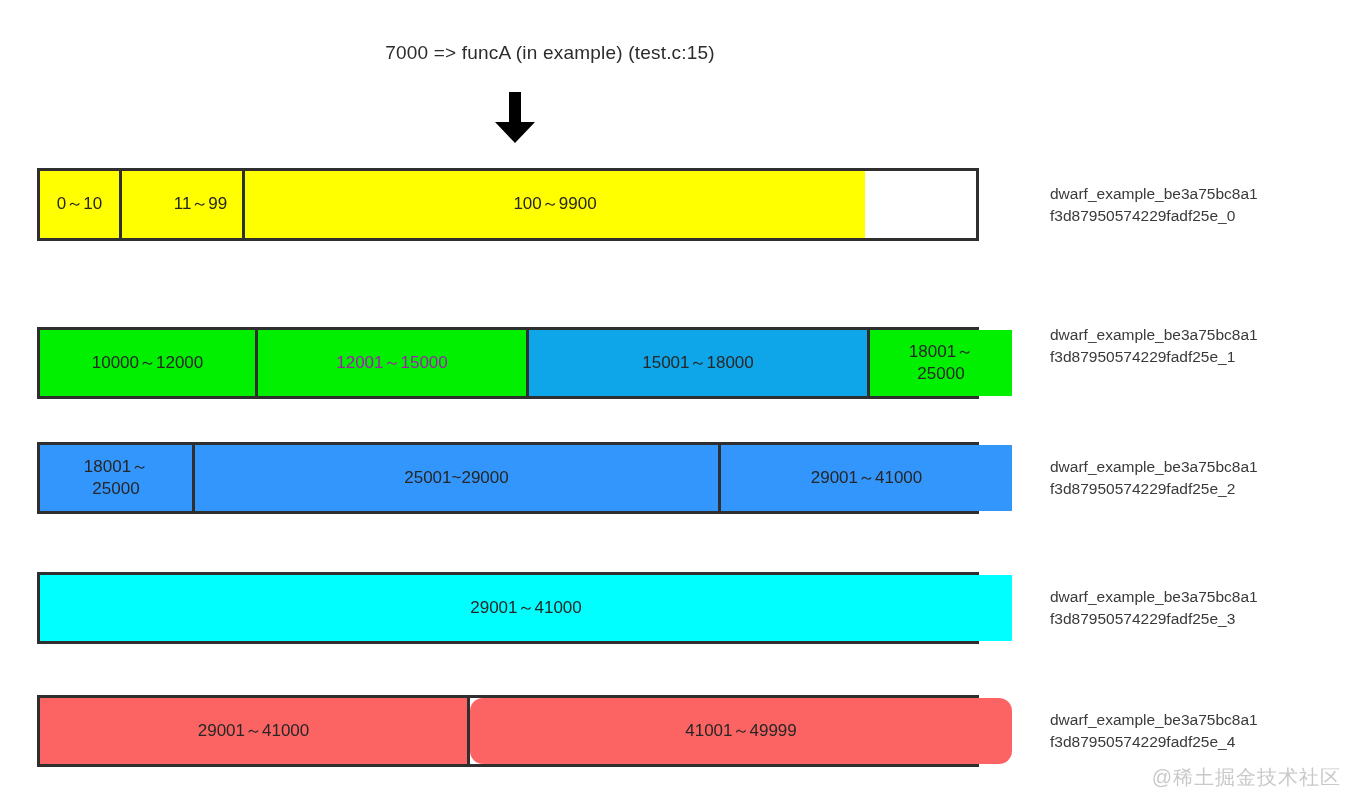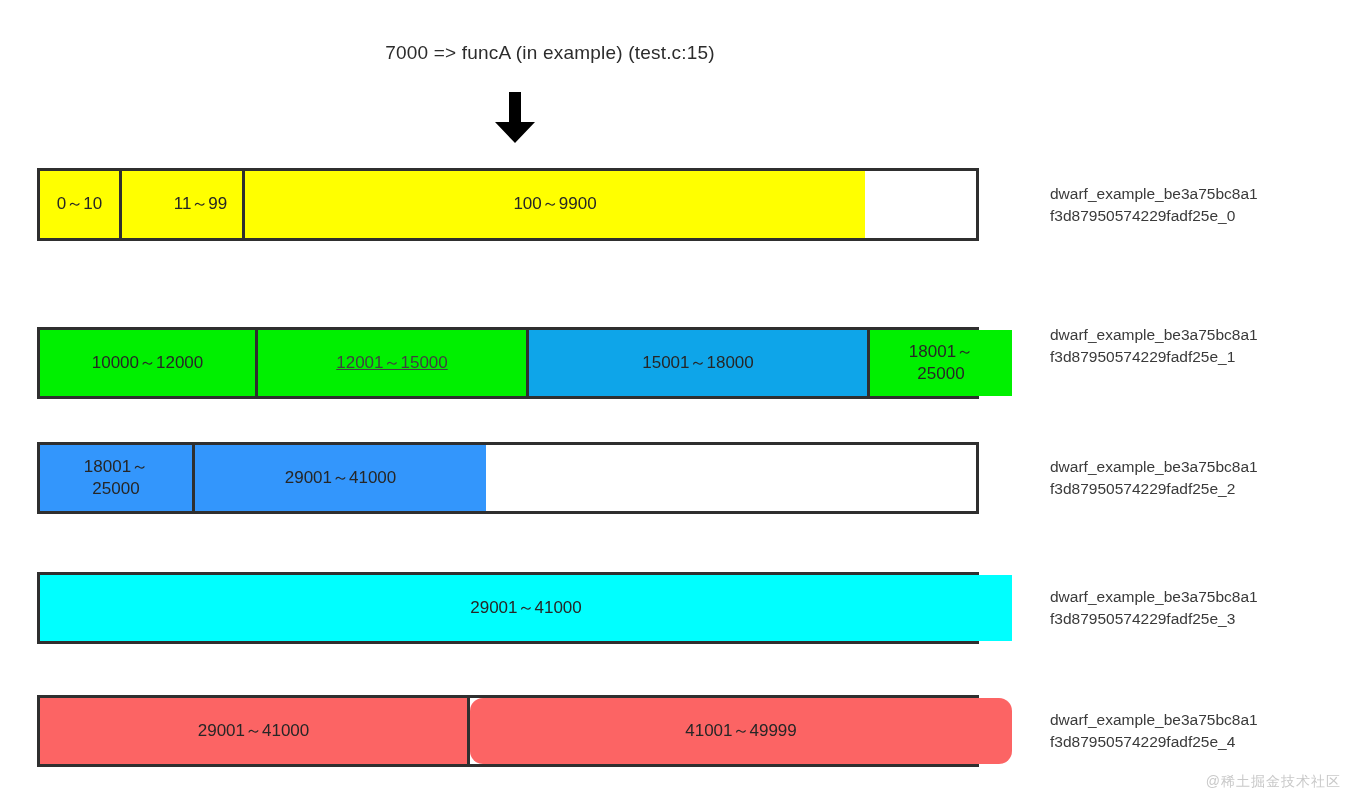--- a/index.html
+++ b/index.html
@@ -88,21 +88,21 @@
     color: #3a3a3a;
     text-align: left;
     white-space: pre-line;
   }
 
   
   #watermark {
     position: absolute;
     right: 18px;
     bottom: 10px;
-    font-size: 14px;
+    font-size: 20px;
     color: #c9c9c9;
     letter-spacing: 1px;
     user-select: none;
   }
 </style>
 </head>
 <body>
 
 <div id="caption-area">
   <span id="caption-text">7000 =&gt; funcA (in example) (test.c:15)</span>
@@ -117,30 +117,31 @@
 <div id="rows">
     <div class="band-row" style="top: 168px; height: 73px; border-color: rgb(47, 47, 47);">
       <div class="band-cell" style="width: 82px; flex: 0 0 82px; background: rgb(255, 255, 0); border-right-color: rgb(47, 47, 47); color: rgb(38, 38, 38);">0～10</div>
       <div class="band-cell" style="width: 123px; flex: 0 0 123px; background: rgb(255, 255, 0); border-right-color: rgb(47, 47, 47); color: rgb(38, 38, 38); padding-left: 40px;">11～99</div>
       <div class="band-cell" style="width: 620px; flex: 0 0 620px; background: rgb(255, 255, 0); border-right-color: rgb(47, 47, 47); color: rgb(38, 38, 38);">100～9900</div>
     </div>
     <div class="row-label" style="top: 183px; color: rgb(58, 58, 58);">dwarf_example_be3a75bc8a1
 f3d87950574229fadf25e_0</div>
     <div class="band-row" style="top: 310px; height: 72px; border-color: rgb(47, 47, 47); margin-top: 17px;">
       <div class="band-cell" style="width: 218px; flex: 0 0 218px; background: rgb(0, 240, 0); border-right-color: rgb(47, 47, 47); color: rgb(38, 38, 38);">10000～12000</div>
-      <div class="band-cell" style="width: 271px; flex: 0 0 271px; background: rgb(0, 240, 0); border-right-color: rgb(47, 47, 47); color: #404040; text-decoration: underline;">12001～15000</div>
+      <div class="band-cell" style="width: 271px; flex: 0 0 271px; background: rgb(0, 240, 0); border-right-color: rgb(47, 47, 47); color: #a21caf;">12001～15000</div>
       <div class="band-cell" style="width: 341px; flex: 0 0 341px; background: #0ea5e9; border-right-color: rgb(47, 47, 47); color: rgb(38, 38, 38);">15001～18000</div>
       <div class="band-cell" style="width: 142px; flex: 0 0 142px; background: rgb(0, 240, 0); border-right-color: rgb(47, 47, 47); color: rgb(38, 38, 38); white-space: pre-line;">18001～
 25000</div>
     </div>
     <div class="row-label" style="top: 324px; color: rgb(58, 58, 58);">dwarf_example_be3a75bc8a1
 f3d87950574229fadf25e_1</div>
     <div class="band-row" style="top: 442px; height: 72px; border-color: rgb(47, 47, 47);">
       <div class="band-cell" style="width: 155px; flex: 0 0 155px; background: rgb(51, 150, 252); border-right-color: rgb(47, 47, 47); color: rgb(38, 38, 38); white-space: pre-line;">18001～
 25000</div>
+      <div class="band-cell" style="width: 526px; flex: 0 0 526px; background: rgb(51, 150, 252); border-right-color: rgb(47, 47, 47); color: rgb(38, 38, 38);">25001~29000</div>
       <div class="band-cell" style="width: 291px; flex: 0 0 291px; background: rgb(51, 150, 252); border-right-color: rgb(47, 47, 47); color: rgb(38, 38, 38);">29001～41000</div>
     </div>
     <div class="row-label" style="top: 456px; color: rgb(58, 58, 58);">dwarf_example_be3a75bc8a1
 f3d87950574229fadf25e_2</div>
     <div class="band-row" style="top: 572px; height: 72px; border-color: rgb(47, 47, 47);">
       <div class="band-cell" style="width: 972px; flex: 0 0 972px; background: rgb(0, 255, 255); border-right-color: rgb(47, 47, 47); color: rgb(38, 38, 38);">29001～41000</div>
     </div>
     <div class="row-label" style="top: 586px; color: rgb(58, 58, 58);">dwarf_example_be3a75bc8a1
 f3d87950574229fadf25e_3</div>
     <div class="band-row" style="top: 695px; height: 72px; border-color: rgb(47, 47, 47);">

